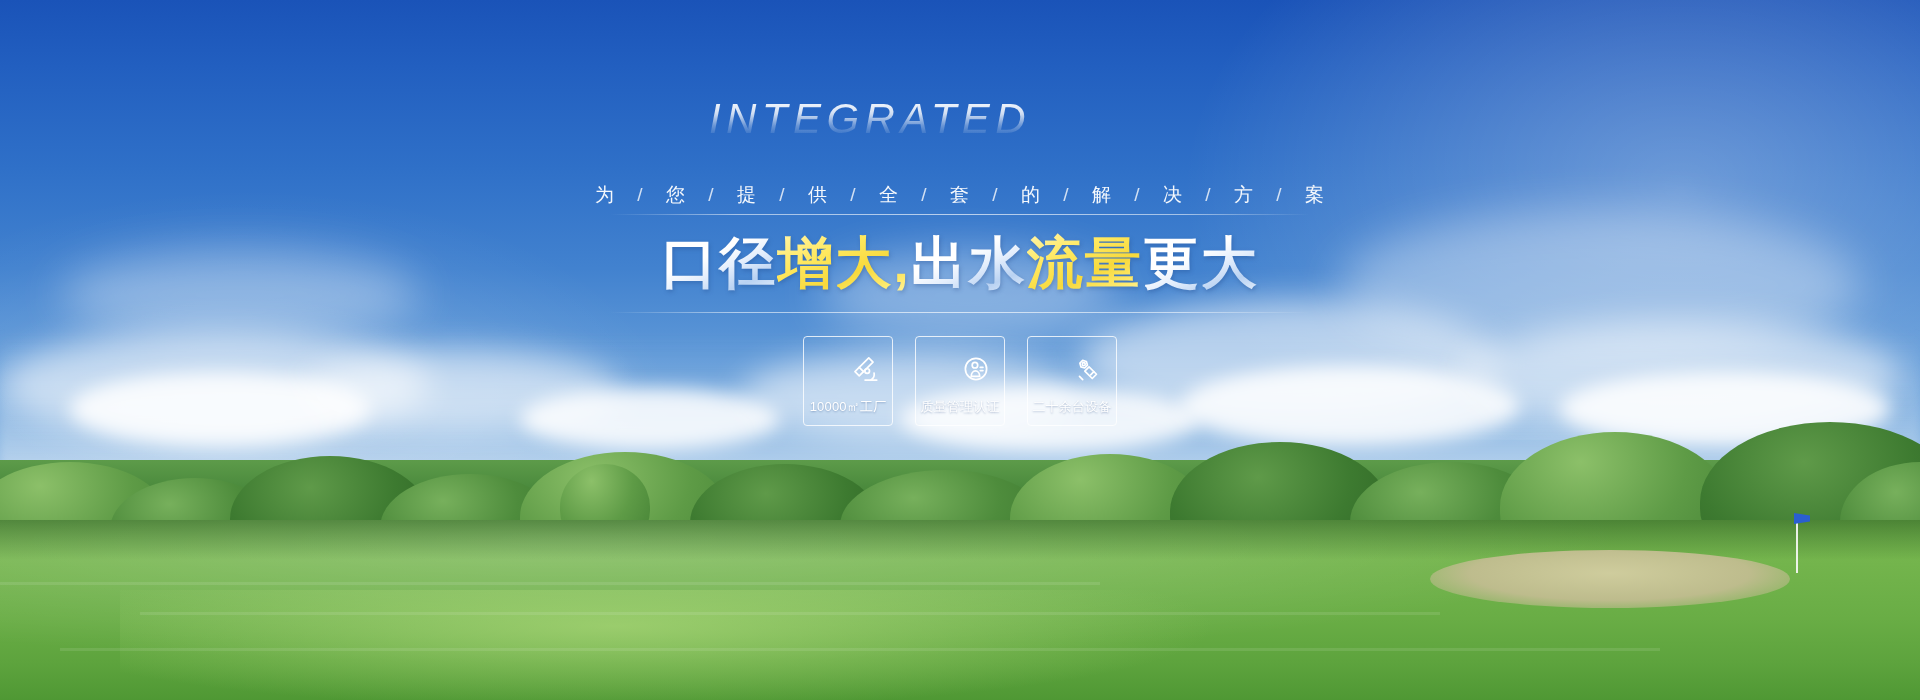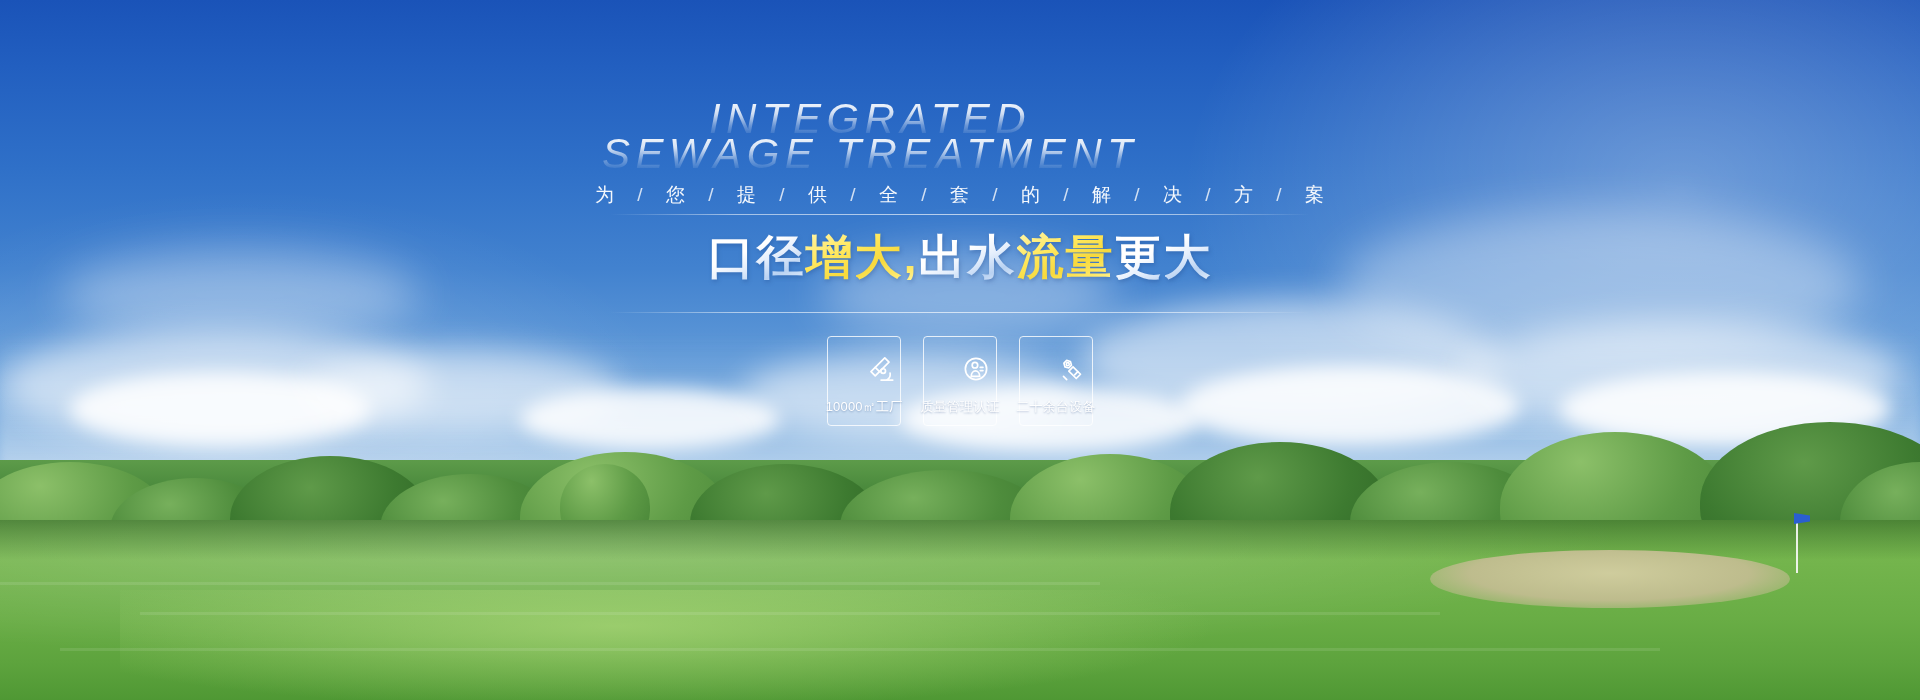--- a/index.html
+++ b/index.html
@@ -141,21 +141,21 @@
     height:1px;
     background:linear-gradient(90deg, rgba(255,255,255,0) 0%, rgba(255,255,255,.55) 18%, rgba(255,255,255,.65) 50%, rgba(255,255,255,.55) 82%, rgba(255,255,255,0) 100%);
   }
   .hr-top { top:214px; width:700px; }
   .hr-bot { top:312px; width:700px; }
 
   
   .headline {
     position:absolute; left:0; top:226px; width:1920px;
     text-align:center;
-    font-size:47px;
+    font-size:56px;
     font-weight:bold;
     letter-spacing:2px;
     white-space:nowrap;
   }
   .headline .w {
     background:linear-gradient(157deg, #ffffff 0%, #ffffff 40%, #e4eefc 58%, #b9d2f2 78%, #e9f2fd 100%);
     -webkit-background-clip:text; background-clip:text;
     color:transparent; -webkit-text-fill-color:transparent;
     filter:drop-shadow(1px 2px 2px rgba(20,55,120,.28));
   }
@@ -166,21 +166,21 @@
     filter:drop-shadow(1px 2px 2px rgba(20,55,120,.28));
   }
 
   
   .badges {
     position:absolute; left:0; top:336px; width:1920px;
     display:flex; justify-content:center; align-items:flex-start;
     gap:22px;
   }
   .badge {
-    width:74px; height:90px;
+    width:90px; height:90px;
     border:1.5px solid rgba(255,255,255,.80);
     border-radius:4px;
     display:flex; flex-direction:column;
     align-items:center; justify-content:flex-start;
     padding-top:16px;
     position:relative;
     padding-left:32px;
   }
   .badge .bicon { width:34px; height:34px; display:block; }
   .badge .bicon svg { width:34px; height:34px; display:block; }
@@ -245,21 +245,20 @@
     <div class="mow-line" style="left:140px;top:92px;  width:1300px;"></div>
     <div class="mow-line" style="left:60px; top:128px; width:1600px;"></div>
   </div>
   <div class="flagpole"></div>
   <div class="flag"></div>
 
   <div class="content">
 
     <div class="eng-wrap">
       <div class="eng-line eng-1">INTEGRATED</div>
-      <div class="eng-line eng-2">SEWAGE  TREATMENT</div>
     </div>
 
     <div class="slash-row" id="slash-row">
         <span class="ch">为</span>
         <span class="sl">/</span>
         <span class="ch">您</span>
         <span class="sl">/</span>
         <span class="ch">提</span>
         <span class="sl">/</span>
         <span class="ch">供</span>

